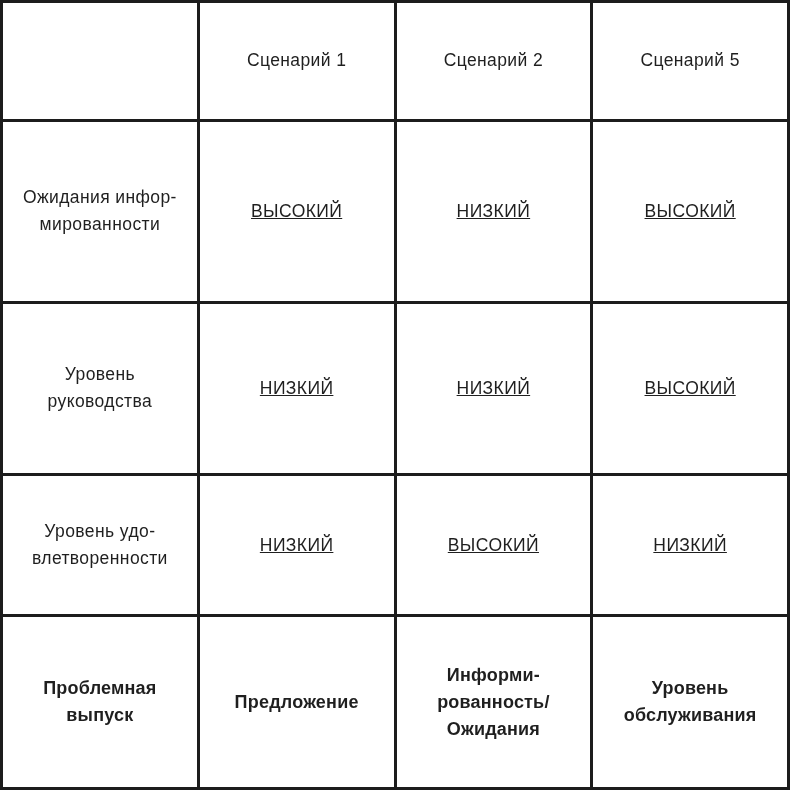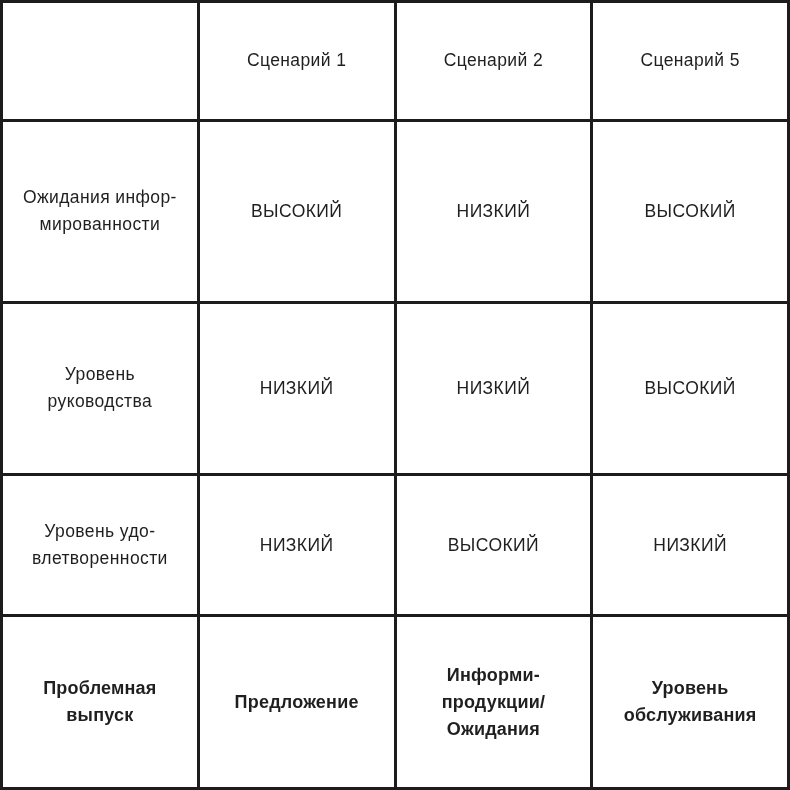--- a/index.html
+++ b/index.html
@@ -33,21 +33,21 @@
     white-space: pre-line;
   }
   
   tr.hdr-row { height: 80px; }
   tr.r1 { height: 122px; }
   tr.r2 { height: 116px; }
   tr.r3 { height: 144px; }
   tr.r4 { height: 117px; }
   tr.r5 { height: 95px; }
   tr.r6 { height: 116px; }
-  .val { font-size: 18.5px; letter-spacing: 0.6px; }
+  .val { font-size: 18.5px; letter-spacing: 0.6px; text-decoration: underline; }
   .bold { font-weight: 700; }
   tr.r6 td {
     font-weight: 700;
     font-size: 18px;
     letter-spacing: 0.2px;
     line-height: 1.5;
   }
 </style>
 </head>
 <body>
@@ -91,19 +91,19 @@
       <td class="val">НИЗКИЙ</td>
       <td class="val bold">ВЫСОКИЙ</td>
       <td class="val">НИЗКИЙ</td>
     </tr>
 
     <tr class="r6">
       <td>Проблемная
 выпуск</td>
       <td>Предложение</td>
       <td>Информи-
-продукции/
+рованность/
 Ожидания</td>
       <td>Уровень
 обслуживания</td>
     </tr>
   </tbody>
 </table>
 
 </body></html>

